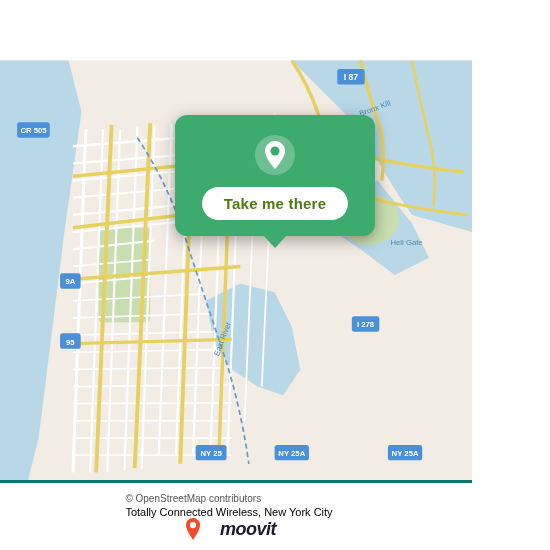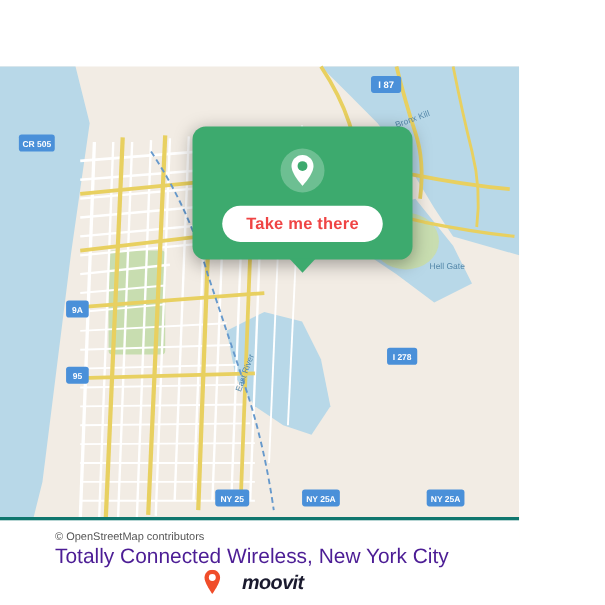--- a/index.html
+++ b/index.html
@@ -58,21 +58,21 @@
     }
 
     .pin-icon {
       width: 44px;
       height: 44px;
       margin-bottom: 10px;
     }
 
     #take-me-there-btn {
       background: white;
-      color: #ef4444;
+      color: #4d7c0f;
       border: none;
       border-radius: 20px;
       padding: 8px 22px;
       font-size: 15px;
       font-weight: 600;
       cursor: pointer;
       white-space: nowrap;
       letter-spacing: 0.2px;
       text-align: center;
     }
@@ -98,22 +98,22 @@
       flex-direction: column;
     }
 
     #osm-credit {
       font-size: 10px;
       color: #555;
       margin-bottom: 2px;
     }
 
     #location-name {
-      font-size: 19px;
-      color: #4c1d95;
+      font-size: 11px;
+      color: #000000;
       font-weight: 500;
     }
 
     
     #moovit-logo {
       display: flex;
       align-items: center;
       gap: 16px;
     }
 

